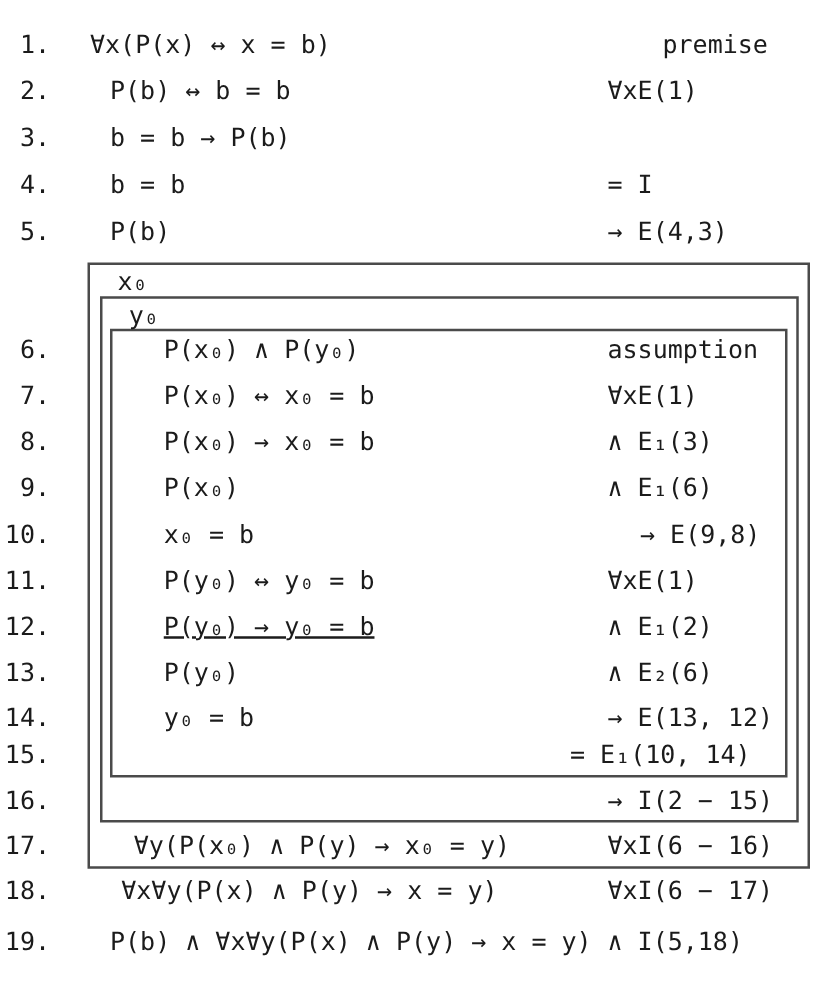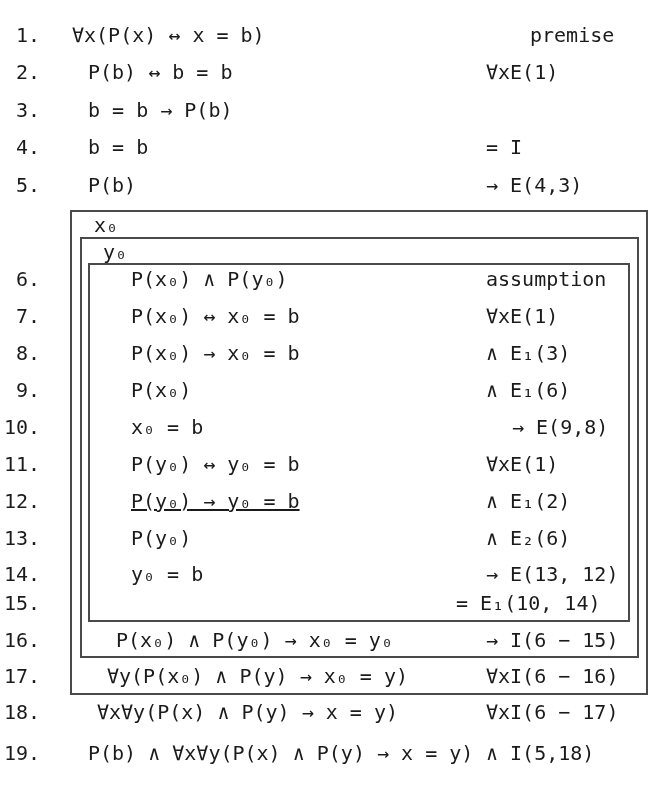--- a/index.html
+++ b/index.html
@@ -73,19 +73,19 @@
       <div class="proof-row" style="top: 266px;"><span class="line-num">6.</span><span class="formula" style="left: 131px;">P(x₀) ∧ P(y₀)</span><span class="justification" style="left: 486px;">assumption</span></div>
       <div class="proof-row" style="top: 303px;"><span class="line-num">7.</span><span class="formula" style="left: 131px;">P(x₀) ↔ x₀ = b</span><span class="justification" style="left: 486px;">∀xE(1)</span></div>
       <div class="proof-row" style="top: 340px;"><span class="line-num">8.</span><span class="formula" style="left: 131px;">P(x₀) → x₀ = b</span><span class="justification" style="left: 486px;">∧ E₁(3)</span></div>
       <div class="proof-row" style="top: 377px;"><span class="line-num">9.</span><span class="formula" style="left: 131px;">P(x₀)</span><span class="justification" style="left: 486px;">∧ E₁(6)</span></div>
       <div class="proof-row" style="top: 414px;"><span class="line-num">10.</span><span class="formula" style="left: 131px;">x₀ = b</span><span class="justification" style="left: 512px;">→ E(9,8)</span></div>
       <div class="proof-row" style="top: 451px;"><span class="line-num">11.</span><span class="formula" style="left: 131px;">P(y₀) ↔ y₀ = b</span><span class="justification" style="left: 486px;">∀xE(1)</span></div>
       <div class="proof-row" style="top: 488px;"><span class="line-num">12.</span><span class="formula" style="left: 131px; text-decoration: underline;">P(y₀) → y₀ = b</span><span class="justification" style="left: 486px;">∧ E₁(2)</span></div>
       <div class="proof-row" style="top: 525px;"><span class="line-num">13.</span><span class="formula" style="left: 131px;">P(y₀)</span><span class="justification" style="left: 486px;">∧ E₂(6)</span></div>
       <div class="proof-row" style="top: 561px;"><span class="line-num">14.</span><span class="formula" style="left: 131px;">y₀ = b</span><span class="justification" style="left: 486px;">→ E(13, 12)</span></div>
       <div class="proof-row" style="top: 590px;"><span class="line-num">15.</span><span class="justification" style="left: 456px;">= E₁(10, 14)</span></div>
-      <div class="proof-row" style="top: 627px;"><span class="line-num">16.</span><span class="formula" style="left: 116px;">P(x₀) ∧ P(y₀) → x₀ = y₀</span><span class="justification" style="left: 486px;">→ I(6 − 15)</span></div>
+      <div class="proof-row" style="top: 627px;"><span class="line-num">16.</span><span class="justification" style="left: 486px;">→ I(2 − 15)</span></div>
       <div class="proof-row" style="top: 663px;"><span class="line-num">17.</span><span class="formula" style="left: 107px;">∀y(P(x₀) ∧ P(y) → x₀ = y)</span><span class="justification" style="left: 486px;">∀xI(6 − 16)</span></div>
       <div class="proof-row" style="top: 699px;"><span class="line-num">18.</span><span class="formula" style="left: 97px;">∀x∀y(P(x) ∧ P(y) → x = y)</span><span class="justification" style="left: 486px;">∀xI(6 − 17)</span></div>
       <div class="proof-row" style="top: 740px;"><span class="line-num">19.</span><span class="formula" style="left: 88px;">P(b) ∧ ∀x∀y(P(x) ∧ P(y) → x = y)</span><span class="justification" style="left: 486px;">∧ I(5,18)</span></div>
     </div>
 
 </div>
 
 </body></html>

